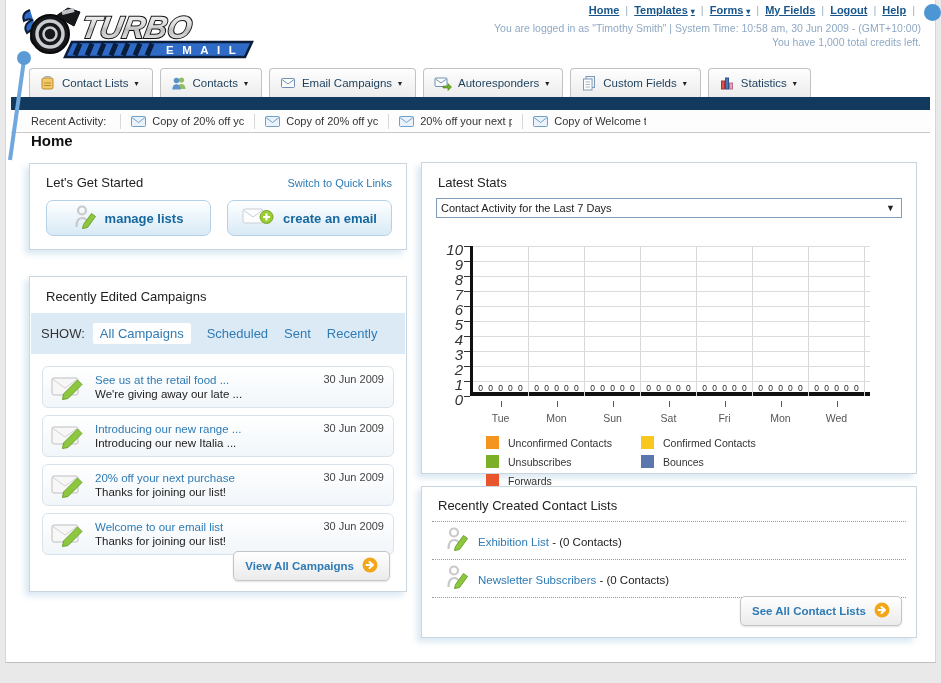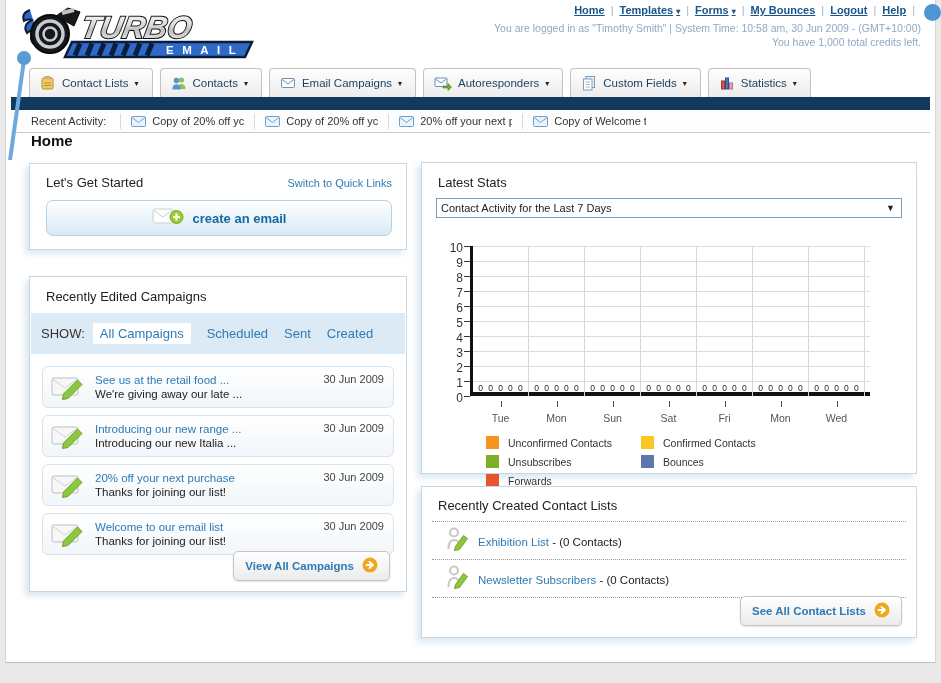--- a/index.html
+++ b/index.html
@@ -82,21 +82,21 @@
   
   #panel-stats { left:415px; top:162px; width:496px; height:312px; }
   #panel-stats .panel-title { padding:12px 14px 8px 16px; }
   #stats-select { margin:0 14px; height:20px; border:1px solid #7F9DB9; background:#FFF;
                   display:flex; align-items:center; font-size:11px; color:#222; padding:0 4px;
                   cursor:pointer; }
   #stats-select .sel-arrow { margin-left:auto; font-size:9px; color:#222; padding-right:2px; }
   #chart { position:relative; margin:28px 0 0 48px; width:400px; height:150px;
            border-left:3px solid #111; border-bottom:4px solid #111; }
   .hgrid { position:absolute; left:0; right:0; height:1px; background:#DCDCDC; }
-  .ytick { position:absolute; left:-30px; width:20px; text-align:right; font-size:12px; color:#333; }
+  .ytick { position:absolute; left:-30px; width:20px; text-align:right; font-size:15px; color:#333;font-style:italic; }
   .ydash { position:absolute; left:-9px; width:6px; height:1px; background:#333; }
   #groups { position:absolute; left:0; top:0; height:150px; display:flex; }
   .cgroup { position:relative; width:56px; height:150px; border-right:1px solid #D8D8D8; }
   .gvals { position:absolute; bottom:3px; left:0; right:0; display:flex; justify-content:space-evenly;
            font-size:8.5px; color:#222; }
   .xtick { position:absolute; bottom:-11px; left:50%; width:1px; height:6px; background:#555; }
   .xlab { position:absolute; bottom:-28px; width:100%; text-align:center; font-size:10.5px; color:#555; }
   #legend { display:flex; flex-wrap:wrap; margin:40px 0 0 64px; width:420px; }
   .legend-item { display:flex; align-items:center; width:155px; margin-bottom:6px; font-size:10.5px; color:#333; }
   .legend-swatch { width:13px; height:13px; margin-right:9px; display:inline-block; }
@@ -153,21 +153,21 @@
 
     <div id="corner-dot"></div>
     <div id="top-links">
 
         <span class="link-wrap"><a class="top-link"><span>Home</span></a><span class="sep">|</span></span>
 
         <span class="link-wrap"><a class="top-link"><span>Templates</span><span class="dd-arrow">▾</span></a><span class="sep">|</span></span>
 
         <span class="link-wrap"><a class="top-link"><span>Forms</span><span class="dd-arrow">▾</span></a><span class="sep">|</span></span>
 
-        <span class="link-wrap"><a class="top-link"><span>My Bounces</span></a><span class="sep">|</span></span>
+        <span class="link-wrap"><a class="top-link"><span>My Fields</span></a><span class="sep">|</span></span>
 
         <span class="link-wrap"><a class="top-link"><span>Logout</span></a><span class="sep">|</span></span>
 
         <span class="link-wrap"><a class="top-link"><span>Help</span></a><span class="sep">|</span></span>
 
     </div>
     <div id="login-line1">You are logged in as "Timothy Smith" | System Time: 10:58 am, 30 Jun 2009 - (GMT+10:00)</div>
     <div id="login-line2">You have 1,000 total credits left.</div>
 
     <div id="nav-tabs">
@@ -295,20 +295,30 @@
     <div id="page-title">Home</div>
 
     <div id="panel-start" class="panel">
       <div class="head">
         <span class="panel-title">Let's Get Started</span>
         <a class="blue-link">Switch to Quick Links</a>
       </div>
       <div class="btn-row">
         <div class="big-btn">
           <span>
+            <svg width="22" height="26" viewBox="0 0 22 26">
+                <circle cx="8" cy="6.5" r="4" fill="none" stroke="#C9C9C9" stroke-width="2.2"></circle>
+                <path d="M2.5 23 q0 -9 5.5 -9 q4 0 5.5 4" fill="none" stroke="#C9C9C9" stroke-width="2.2"></path>
+                <path d="M9.5 20.5 L17.5 9.5 L21.5 12.5 L13.5 23.5 L8.5 24.5 Z" fill="#8DC63F" stroke="#6FA32B"></path>
+              </svg>
+          </span>
+          <span>manage lists</span>
+        </div>
+        <div class="big-btn">
+          <span>
             <svg width="32" height="22" viewBox="0 0 32 22">
                 <rect x="1" y="3" width="20" height="14" rx="2" fill="#FDFDFD" stroke="#C9CFD6"></rect>
                 <path d="M2 4.5 L11 11 L20 4.5" fill="none" stroke="#C9CFD6"></path>
                 <circle cx="24.5" cy="11" r="6.5" fill="#9ACD32" stroke="#7BA428"></circle>
                 <path d="M24.5 7.5 v7 M21 11 h7" stroke="#FFF" stroke-width="2.2"></path>
               </svg>
           </span>
           <span>create an email</span>
         </div>
       </div>
@@ -318,21 +328,21 @@
       <div class="panel-title">Recently Edited Campaigns</div>
       <div id="show-bar">
         <span class="show-label">SHOW:</span>
 
           <span class="campaign-filter active">All Campaigns</span>
 
           <span class="campaign-filter">Scheduled</span>
 
           <span class="campaign-filter">Sent</span>
 
-          <span class="campaign-filter">Created</span>
+          <span class="campaign-filter">Recently</span>
 
       </div>
       <div id="campaign-list">
 
           <div class="campaign-row">
             <span class="c-icon">
               <svg width="36" height="28" viewBox="0 0 36 28">
                 <rect x="1" y="5" width="26" height="17" rx="2" fill="#F7F7F7" stroke="#BFBFBF"></rect>
                 <path d="M2 6.5 L14 15 L26 6.5" fill="none" stroke="#D2D2D2"></path>
                 <path d="M12.5 21 L26.5 7 L31 11.5 L17 25.5 L11.5 26.5 Z" fill="#8DC63F" stroke="#6FA32B"></path>

